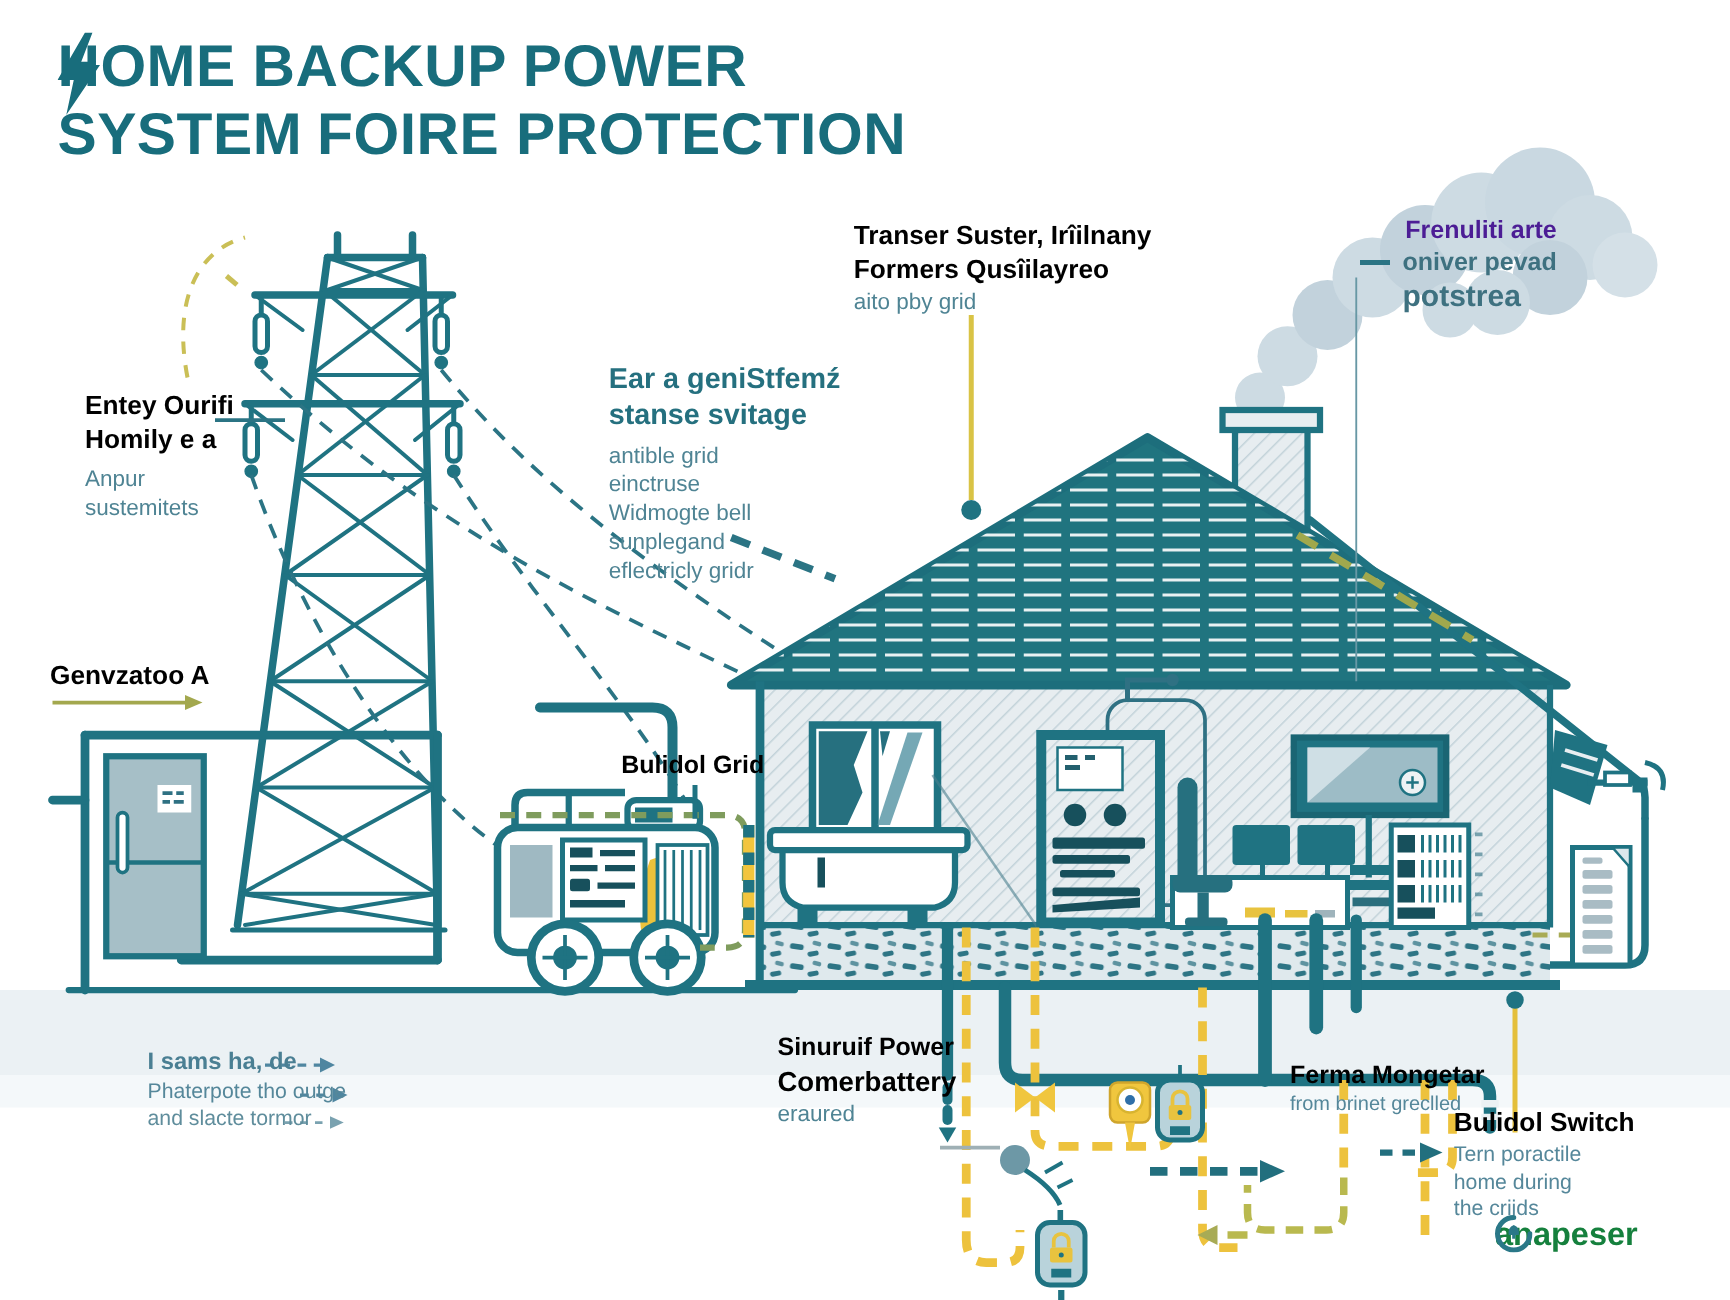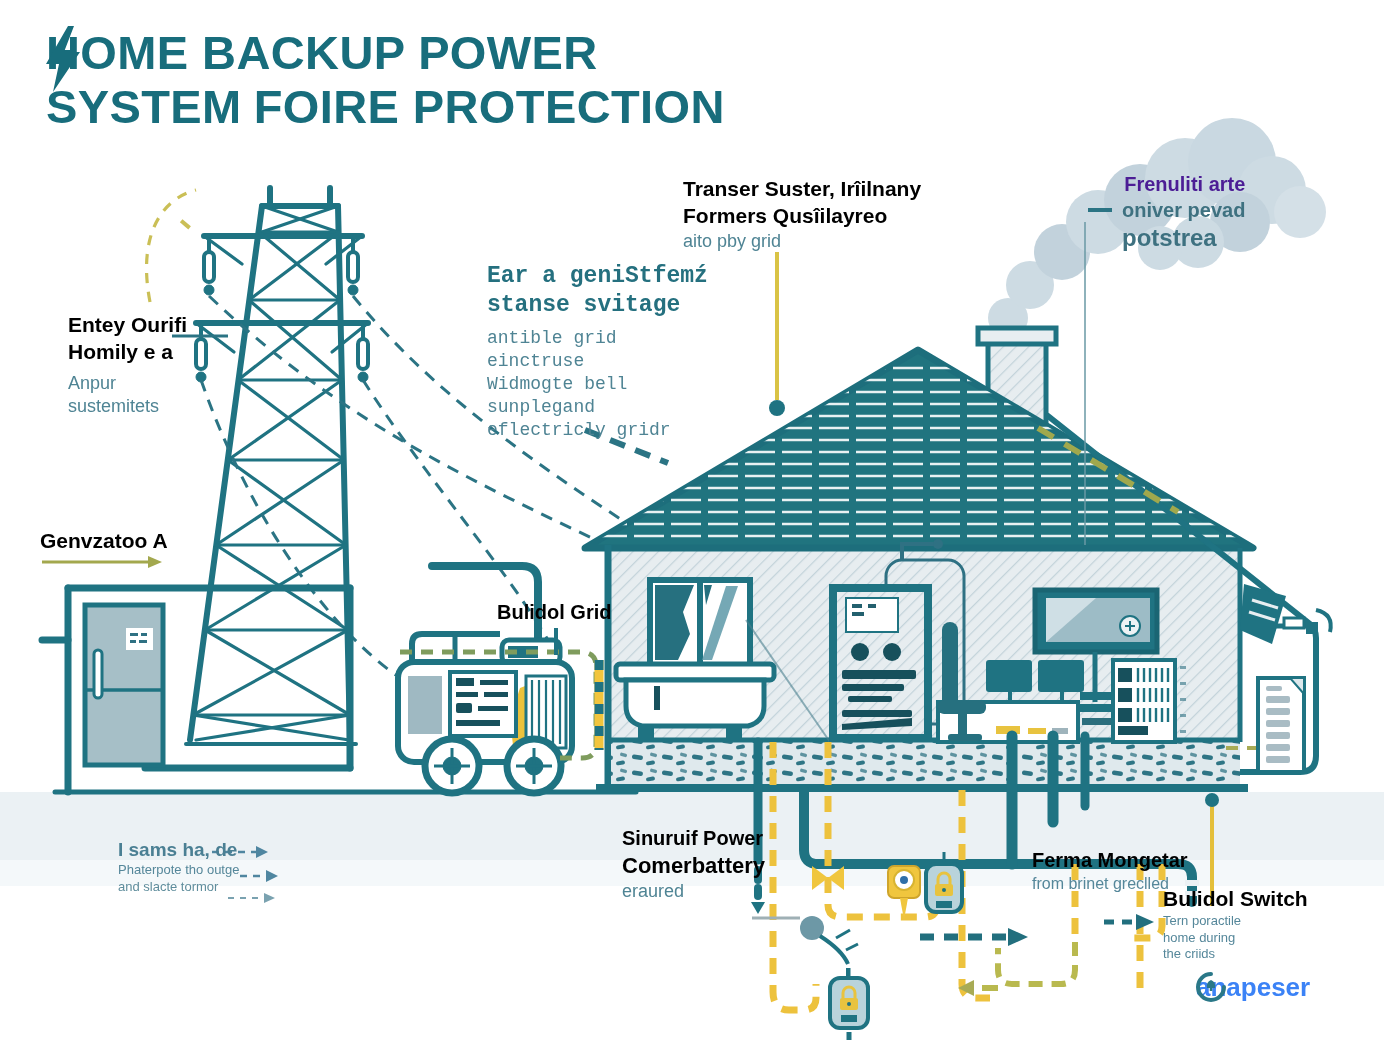--- a/index.html
+++ b/index.html
@@ -4,26 +4,26 @@
 <style>
   html,body{margin:0;padding:0;background:#fff;}
   .stage{position:relative;width:1384px;height:1040px;background:#ffffff;overflow:hidden;
          font-family:"Liberation Sans",sans-serif;}
   svg{position:absolute;left:0;top:0;}
   .lbl{position:absolute;z-index:5;color:#2f7183;line-height:1.28;}
   .lbl span{display:block;}
   .big{font-size:21px;font-weight:600;color:#000000;}
   .big2{font-size:23px;font-weight:700;color:#25707f;}
   .small{font-size:18px;font-weight:400;color:#4f8494;}
-  .tiny{font-size:13px;font-weight:400;color:#55879a;}
+  .tiny{font-size:17px;font-weight:400;color:#55879a;}
   .title{position:absolute;left:46px;top:26px;z-index:6;color:#186d7c;font-weight:800;
          font-size:47px;letter-spacing:.4px;line-height:1.14;}
   .title .row{display:flex;align-items:center;gap:12px;}
   .logo{position:absolute;left:1196px;top:972px;z-index:6;display:flex;align-items:center;gap:8px;
-        color:#3b82f6;font-weight:700;font-size:26px;}
+        color:#15803d;font-weight:700;font-size:26px;}
   .gap6{height:6px;}
 </style>
 </head>
 <body>
 <div class="stage">
 
 <svg width="1384" height="1040" viewBox="0 0 1384 1040">
   <defs>
     <pattern id="hatch" width="9" height="9" patternTransform="rotate(45)" patternUnits="userSpaceOnUse">
       <rect width="9" height="9" fill="#e7edf0"></rect>
@@ -492,21 +492,21 @@
 <div class="lbl" style="left:40px;top:528px;">
   <span class="big">Genvzatoo A</span>
 </div>
 
 <div class="lbl" style="left:683px;top:176px;">
   <span class="big">Transer Suster, Irîilnany</span>
   <span class="big">Formers Qusîilayreo</span>
   <span class="small">aito pby grid</span>
 </div>
 
-<div class="lbl" style="left:487px;top:262px;font-family:Liberation Mono, monospace;">
+<div class="lbl" style="left:487px;top:288px;">
   <span class="big2">Ear a geniStfemź</span>
   <span class="big2" style="font-weight:600;">stanse svitage</span>
   <div class="gap6"></div>
   <span class="small">antible grid</span>
   <span class="small">einctruse</span>
   <span class="small">Widmogte bell</span>
   <span class="small">sunplegand</span>
   <span class="small">eflectricly gridr</span>
 </div>
 

